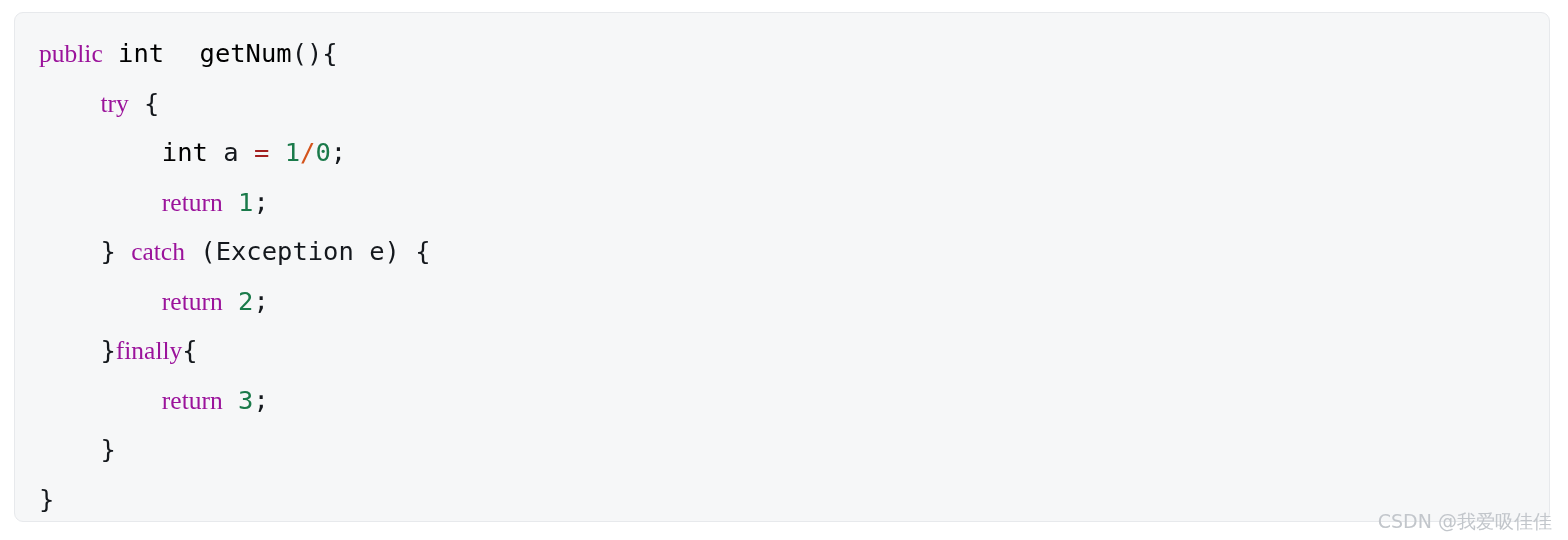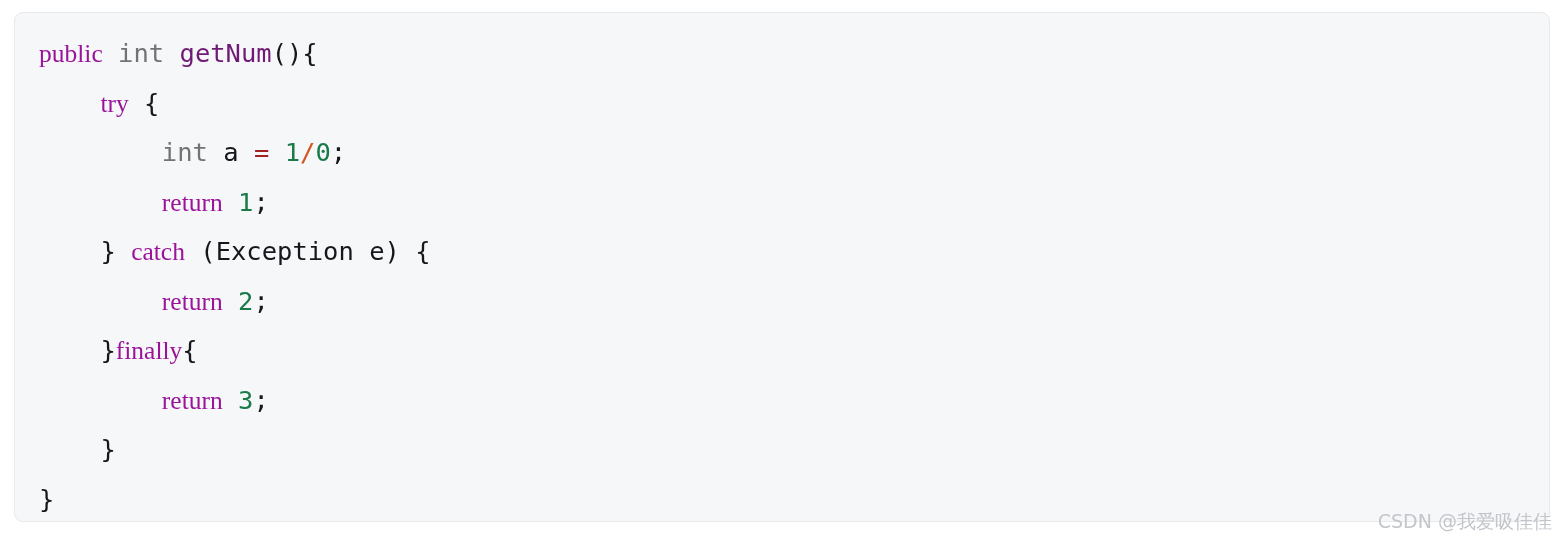--- a/index.html
+++ b/index.html
@@ -52,22 +52,22 @@
     letter-spacing: 0px;
     white-space: pre;
     color: #111418;
     -webkit-font-smoothing: antialiased;
   }
 
   .ln { display: block; height: 49.5px; }
 
   
   .kw   { color: #9b139b; font-family: Liberation Serif, serif; }      
-  .typ  { color: #737373; }      
-  .fn   { color: #701a75; }      
+  .typ  { color: #000000; }      
+  .fn   { color: #000000; margin-left: 20px; }      
   .num  { color: #1a7a4a; }      
   .op   { color: #a32020; }      
   .slash{ color: #d4541c; }      
   .pun  { color: #14181d; }      
   .id   { color: #14181d; }      
 
   .watermark {
     position: absolute;
     right: 16px;
     bottom: 6px;

